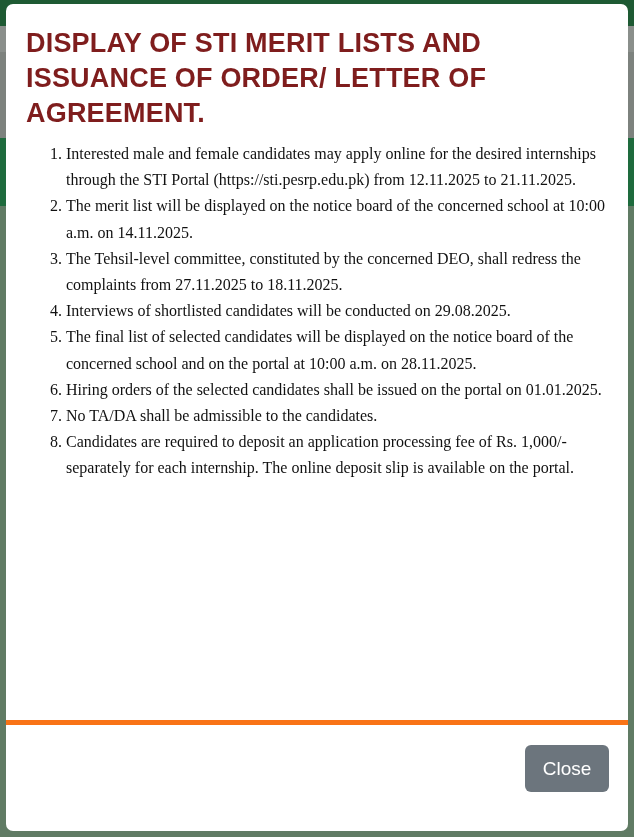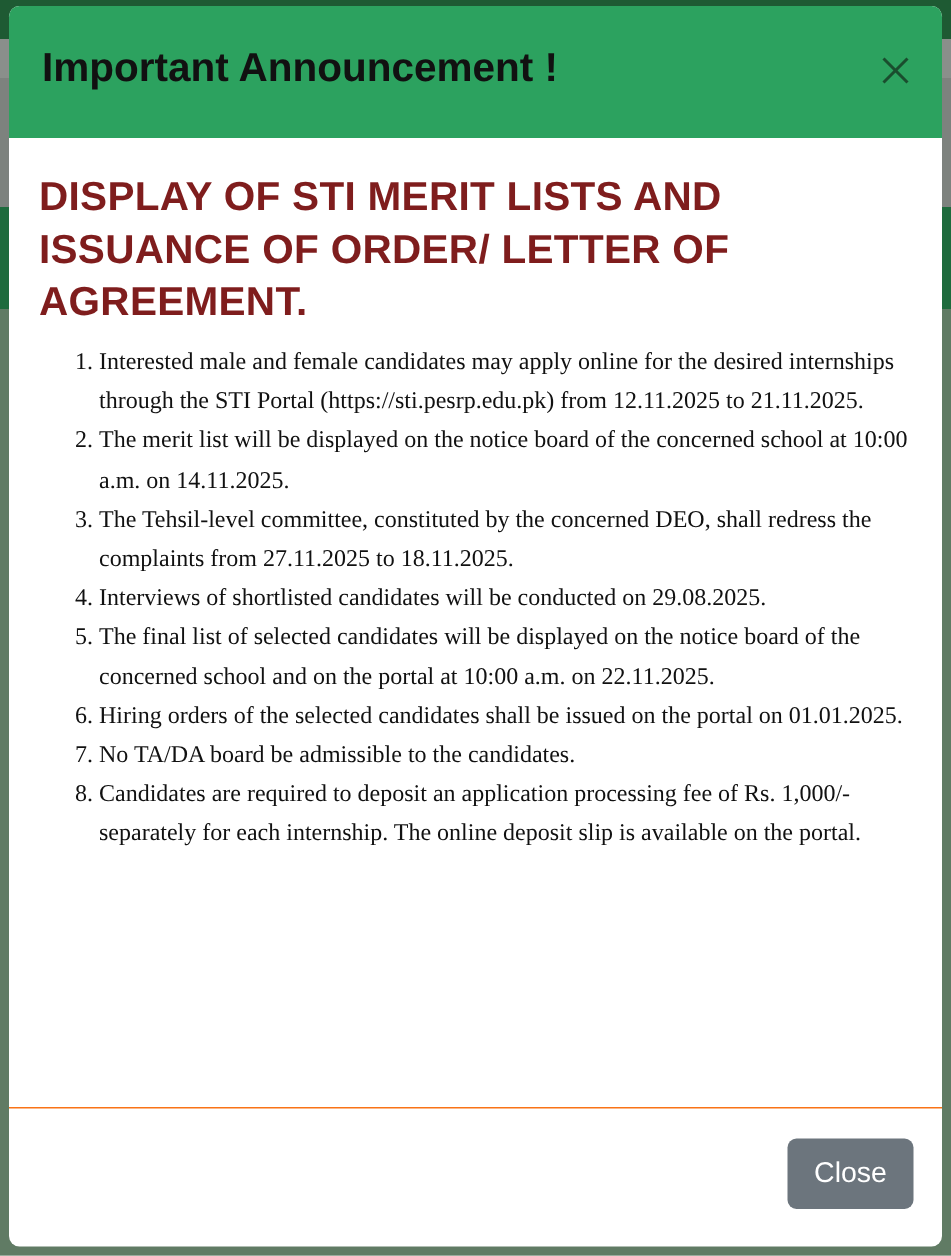--- a/index.html
+++ b/index.html
@@ -32,61 +32,52 @@
   .headline {
     font-family: "Liberation Sans", sans-serif; color: #7f1d1d; font-weight: bold;
     font-size: 27px; line-height: 35px; margin: 0 0 10px 0; letter-spacing: 0.2px;
   }
   ol.items {
     margin: 0; padding-left: 40px; font-family: Liberation Serif, serif;
     font-size: 16px; line-height: 26.2px; color: #111;
   }
   ol.items li { padding-left: 0; }
   .modal-footer {
-    position: absolute; left: 0; right: 0; bottom: 4px; height: 88px;
-    border-top: 1px solid #f97316;
+    position: absolute; left: 0; right: 0; bottom: 18px; height: 88px;
+    border-top: 5px solid #f97316;
   }
   .close-btn {
     position: absolute; right: 19px; top: 20px; width: 84px; height: 47px;
     background: #6c757d; color: #fff; border: none; border-radius: 6px;
     font-family: "Liberation Sans", sans-serif; font-size: 19px; cursor: pointer;
   }
 </style>
 </head>
 <body>
 
 <div>
   <div class="bg-top"></div>
   <div class="bg-grey1"></div>
   <div class="bg-grey2"></div>
   <div class="bg-green"></div>
   <div class="bg-body"></div>
 </div>
 
 <div class="modal">
-  <div class="modal-header">
-    <h2 class="modal-title">Important Announcement !</h2>
-    <span class="close-x">
-      <svg width="26" height="26" viewBox="0 0 26 26">
-        <line x1="5" y1="5" x2="21" y2="21" stroke="#1a4d2e" stroke-width="2"></line>
-        <line x1="21" y1="5" x2="5" y2="21" stroke="#1a4d2e" stroke-width="2"></line>
-      </svg>
-    </span>
-  </div>
 
   <div class="modal-body">
     <h3 class="headline">DISPLAY OF STI MERIT LISTS AND ISSUANCE OF ORDER/ LETTER OF AGREEMENT.</h3>
     <ol class="items">
       <li>Interested male and female candidates may apply online for the desired internships through the STI Portal (https://sti.pesrp.edu.pk) from 12.11.2025 to 21.11.2025.</li>
       <li>The merit list will be displayed on the notice board of the concerned school at 10:00 a.m. on 14.11.2025.</li>
       <li>The Tehsil-level committee, constituted by the concerned DEO, shall redress the complaints from 27.11.2025 to 18.11.2025.</li>
       <li>Interviews of shortlisted candidates will be conducted on 29.08.2025.</li>
-      <li>The final list of selected candidates will be displayed on the notice board of the concerned school and on the portal at 10:00 a.m. on 22.11.2025.</li>
+      <li>The final list of selected candidates will be displayed on the notice board of the concerned school and on the portal at 10:00 a.m. on 28.11.2025.</li>
       <li>Hiring orders of the selected candidates shall be issued on the portal on 01.01.2025.</li>
-      <li>No TA/DA board be admissible to the candidates.</li>
+      <li>No TA/DA shall be admissible to the candidates.</li>
       <li>Candidates are required to deposit an application processing fee of Rs. 1,000/- separately for each internship. The online deposit slip is available on the portal.</li>
     </ol>
   </div>
 
   <div class="modal-footer">
     <button class="close-btn">Close</button>
   </div>
 </div>
 
 </body></html>

